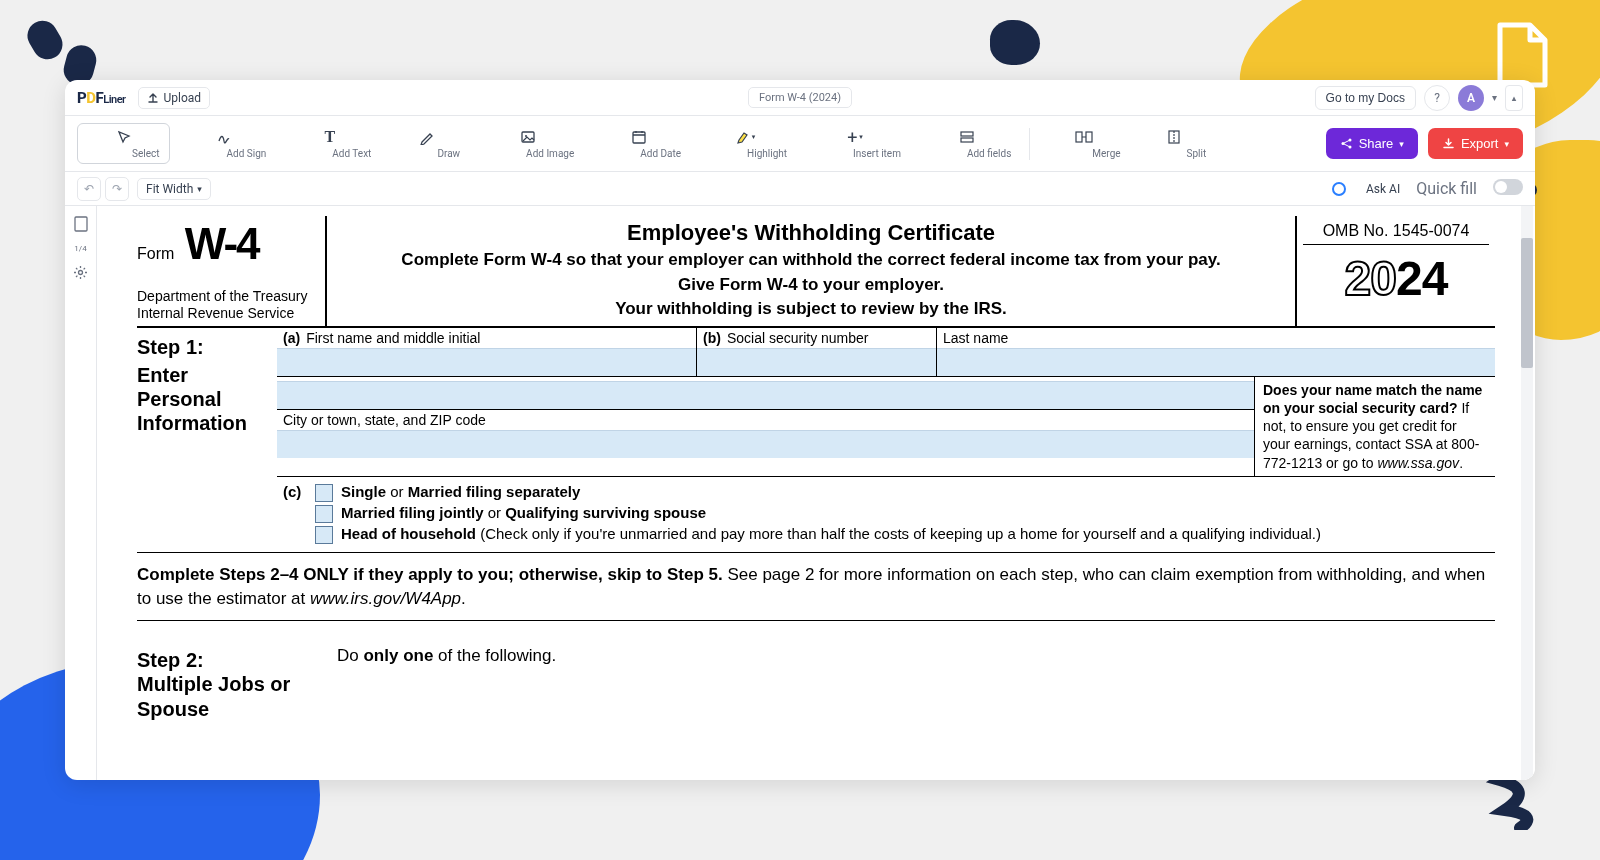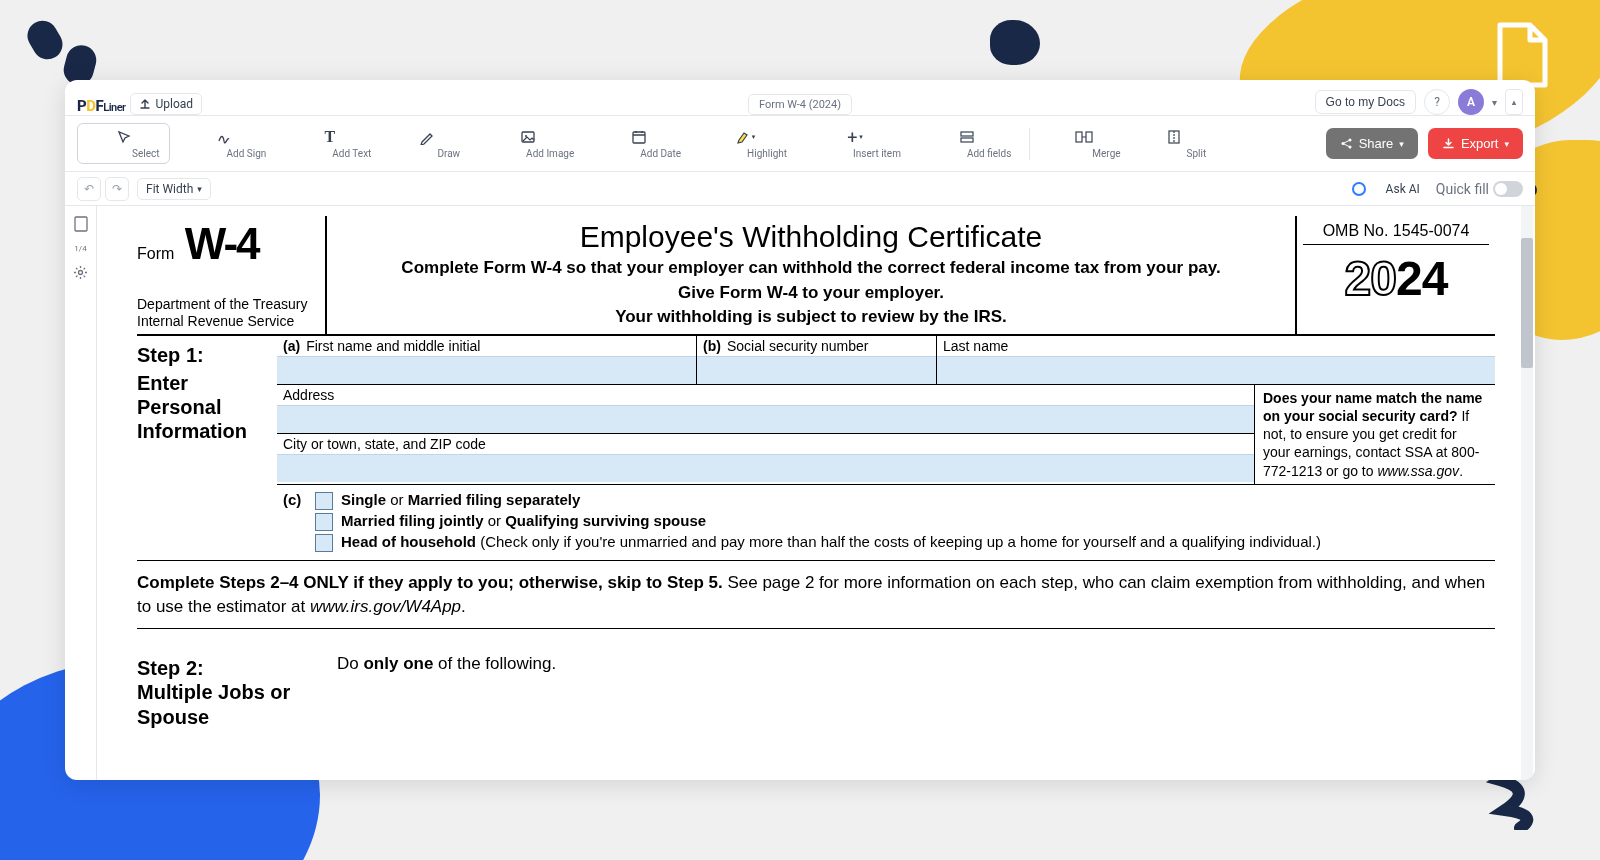--- a/index.html
+++ b/index.html
@@ -40,23 +40,23 @@
   z-index: 10;
   display: flex;
   flex-direction: column;
 }
 
 
 .header-bar {
   height: 36px;
   border-bottom: 1px solid #e5e7eb;
   display: flex;
-  align-items: flex-end;
+  align-items: center;
   padding: 0 12px;
-  gap: 4px;
+  gap: 12px;
   position: relative;
 }
 .logo { font-weight: 800; font-size: 15px; letter-spacing: -0.5px; }
 .logo .p { color: #1a2847; }
 .logo .d { color: #f4c430; }
 .logo .f { color: #1a2847; }
 .logo .liner { color: #1a2847; font-weight: 600; font-size: 11px; }
 .upload-btn { display: flex; align-items: center; gap: 5px; font-size: 12px; color: #374151; cursor: pointer; border:1px solid #e5e7eb; padding:3px 8px; border-radius:5px; }
 .doc-title-chip { position:absolute; left:50%; transform:translateX(-50%); font-size: 11px; color: #6b7280; border: 1px solid #e5e7eb; border-radius: 5px; padding: 3px 10px; }
 .header-right { margin-left: auto; display: flex; align-items: center; gap: 8px; }
@@ -84,60 +84,60 @@
   border-radius: 6px;
   cursor: pointer;
   min-width: 50px;
   gap: 2px;
 }
 .tool-btn.active { border: 1px solid #d1d5db; }
 .tool-btn .ticon { font-size: 16px; color: #374151; height:18px; display:flex; align-items:center; }
 .tool-btn .tlabel { font-size: 10px; color: #6b7280; white-space: nowrap; margin-left: 44px; }
 .tool-sep { width: 1px; height: 32px; background: #e5e7eb; margin: 0 6px; }
 .toolbar-right { margin-left: auto; display: flex; gap: 10px; }
-.share-btn { background: #737373; color: #fff; border: none; border-radius: 7px; padding: 8px 14px; font-size: 13px; font-weight: 500; cursor: pointer; display: flex; align-items: center; gap: 6px; }
+.share-btn { background: #6d28d9; color: #fff; border: none; border-radius: 7px; padding: 8px 14px; font-size: 13px; font-weight: 500; cursor: pointer; display: flex; align-items: center; gap: 6px; }
 .export-btn { background: #ef4444; color: #fff; border: none; border-radius: 7px; padding: 8px 14px; font-size: 13px; font-weight: 500; cursor: pointer; display: flex; align-items: center; gap: 6px; }
 
 
 .secondary-bar {
   height: 34px;
   border-bottom: 1px solid #e5e7eb;
   display: flex;
   align-items: center;
   padding: 0 12px;
   gap: 8px;
 }
 .undo-redo { display: flex; gap: 4px; }
 .small-icon-btn { width: 24px; height: 24px; border: 1px solid #e5e7eb; border-radius: 5px; display: flex; align-items: center; justify-content: center; font-size: 12px; color: #9ca3af; cursor: pointer; }
 .zoom-select { font-size: 12px; color: #374151; border: 1px solid #e5e7eb; border-radius: 5px; padding: 3px 8px; cursor: pointer; display:flex; align-items:center; gap:4px; }
 .secondary-right { margin-left: auto; display: flex; align-items: center; gap: 16px; }
 .ask-ai { display: flex; align-items: center; gap: 20px; font-size: 12px; color: #374151; cursor: pointer; padding-left: 44px; }
 .ai-dot { width: 14px; height: 14px; border: 2px solid #2a7fff; border-radius: 50%; }
-.quickfill { display: flex; align-items: flex-start; gap: 4px; font-size: 14px; color: #6b7280; }
+.quickfill { display: flex; align-items: flex-start; gap: 16px; font-size: 16px; color: #6b7280; }
 .toggle { width: 30px; height: 16px; background: #d1d5db; border-radius: 10px; position: relative; cursor: pointer; }
 .toggle::after { content: ""; position: absolute; width: 12px; height: 12px; background: #fff; border-radius: 50%; top: 2px; left: 2px; }
 
 
 .main-area { flex: 1; display: flex; overflow: hidden; }
 .left-rail { width: 32px; border-right: 1px solid #e5e7eb; display: flex; flex-direction: column; align-items: center; padding-top: 10px; gap: 12px; }
 .rail-item { font-size: 14px; color: #6b7280; cursor: pointer; }
 .page-count { font-size: 8px; color: #6b7280; }
 .doc-viewport { flex: 1; background: #fff; overflow: auto; position: relative; padding: 10px 40px 0 40px; }
 .scrollbar-track { position:absolute; right:2px; top:0; bottom:0; width:12px; background:#f3f4f6; }
 .scrollbar-thumb { position:absolute; right:2px; top:32px; width:12px; height:130px; background:#c0c4cc; border-radius:2px; }
 
 
 .form-page { font-family: "Helvetica Neue", Arial, sans-serif; color: #000; }
 .form-header { display: flex; border-bottom: 2px solid #000; }
 .fh-left { width: 190px; border-right: 2px solid #000; padding: 8px 8px 4px 0; display:flex; flex-direction:column; justify-content:space-between; }
 .fh-left .form-label { font-size: 16px; }
 .fh-left .w4 { font-size: 44px; font-weight: 900; letter-spacing: -2px; line-height: 0.9; display:inline-block; margin-left:6px; }
 .fh-left .dept { font-size: 14px; line-height: 1.2; margin-top: 12px; }
 .fh-center { flex: 1; text-align: center; padding: 4px 18px; }
-.fh-center h1 { font-size: 30px; font-weight: 400; margin-bottom: 2px; }
+.fh-center h1 { font-size: 22px; font-weight: 700; margin-bottom: 2px; }
 .fh-center .line { font-size: 17px; font-weight: 700; line-height: 1.45; }
 .fh-right { width: 200px; border-left: 2px solid #000; text-align: center; padding: 6px; }
 .fh-right .omb { font-size: 16px; border-bottom:1px solid #000; padding-bottom:4px; margin-bottom:6px; }
 .fh-right .year { font-size: 48px; font-weight: 900; letter-spacing: -1px; }
 .fh-right .year .y20 { color: #fff; -webkit-text-stroke: 2px #000; font-weight:900; }
 
 .step1 { display: flex; border-bottom: 1.5px solid #000; }
 .step1-left { width: 140px; padding: 8px 6px 8px 0; }
 .step1-left .step-title { font-size: 20px; font-weight: 800; }
 .step1-left .step-sub { font-size: 20px; font-weight: 800; line-height: 1.2; margin-top: 4px; }
@@ -423,21 +423,20 @@
                 <div class="input-field"></div>
               </div>
               <div class="cell cell-ln">
                 <div class="cell-label">Last name</div>
                 <div class="input-field"></div>
               </div>
             </div>
             <div class="row-addr">
               <div class="addr-left">
                 <div class="addr-cell">
-                  <div class="cell-label">Address</div>
                   <div class="input-field"></div>
                 </div>
                 <div class="addr-cell">
                   <div class="cell-label">City or town, state, and ZIP code</div>
                   <div class="input-field"></div>
                 </div>
               </div>
               <div class="addr-right">
                 <b>Does your name match the name on your social security card?</b><span> If not, to ensure you get credit for your earnings, contact SSA at 800-772-1213 or go to </span><i>www.ssa.gov</i><span>.</span>
               </div>

